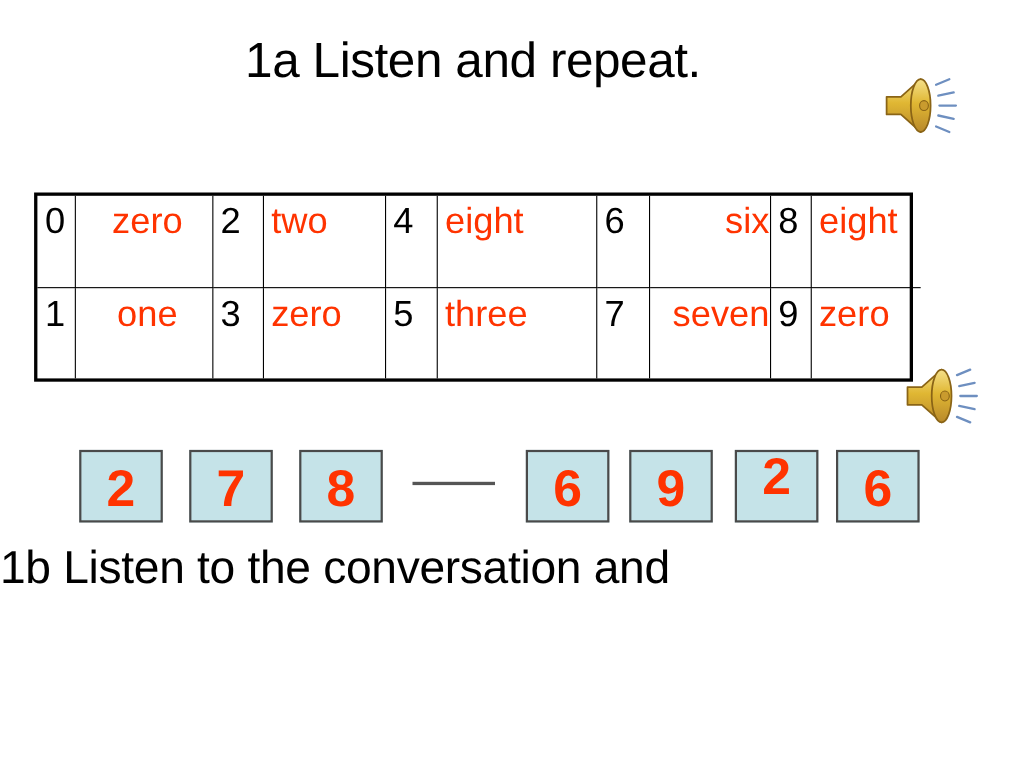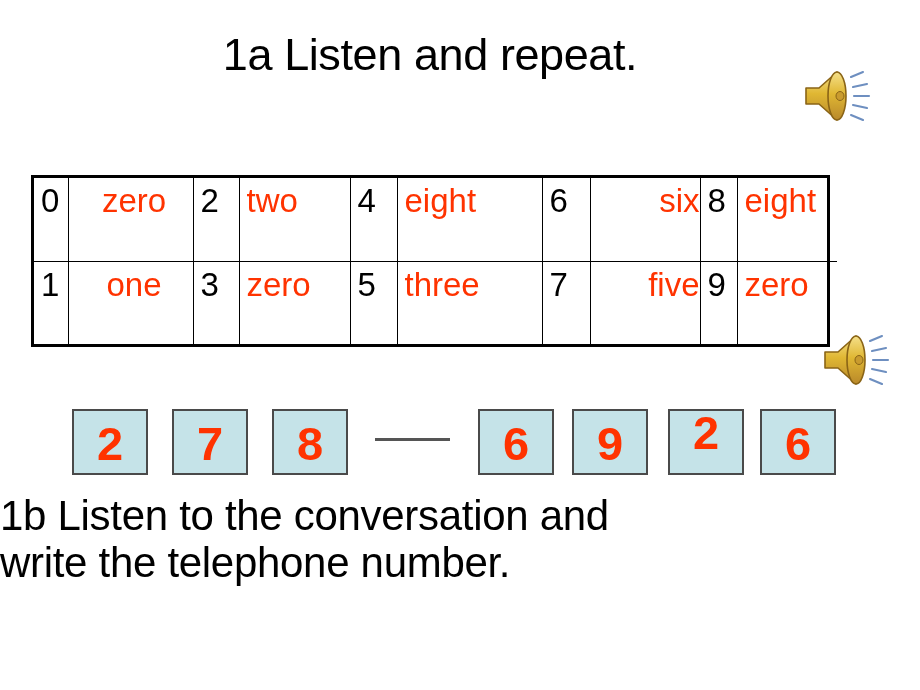--- a/index.html
+++ b/index.html
@@ -182,21 +182,21 @@
           <td class="word  c-w4">eight</td>
         </tr>
         <tr>
           <td class="digit c-d0">1</td>
           <td class="word  c-w0">one</td>
           <td class="digit c-d1">3</td>
           <td class="word  c-w1">zero</td>
           <td class="digit c-d2">5</td>
           <td class="word  c-w2">three</td>
           <td class="digit c-d3">7</td>
-          <td class="word  c-w3">five</td>
+          <td class="word  c-w3">seven</td>
           <td class="digit c-d4">9</td>
           <td class="word  c-w4">zero</td>
         </tr>
       </tbody>
     </table>
   </div>
 
   <div class="speaker speaker-mid">
     <svg viewBox="0 0 72 66" width="72" height="66" aria-hidden="true">
       <defs>
@@ -241,16 +241,15 @@
     </div>
     <div class="num-box" style="left:760px">
       <span class="pos-low">6</span>
     </div>
   </div>
 
   <div class="dash"></div>
 
   <div class="caption-1b">
     <span class="line">1b Listen to the conversation and</span>
-    <span class="line">write the telephone number.</span>
   </div>
 
 </div>
 
 </body></html>

